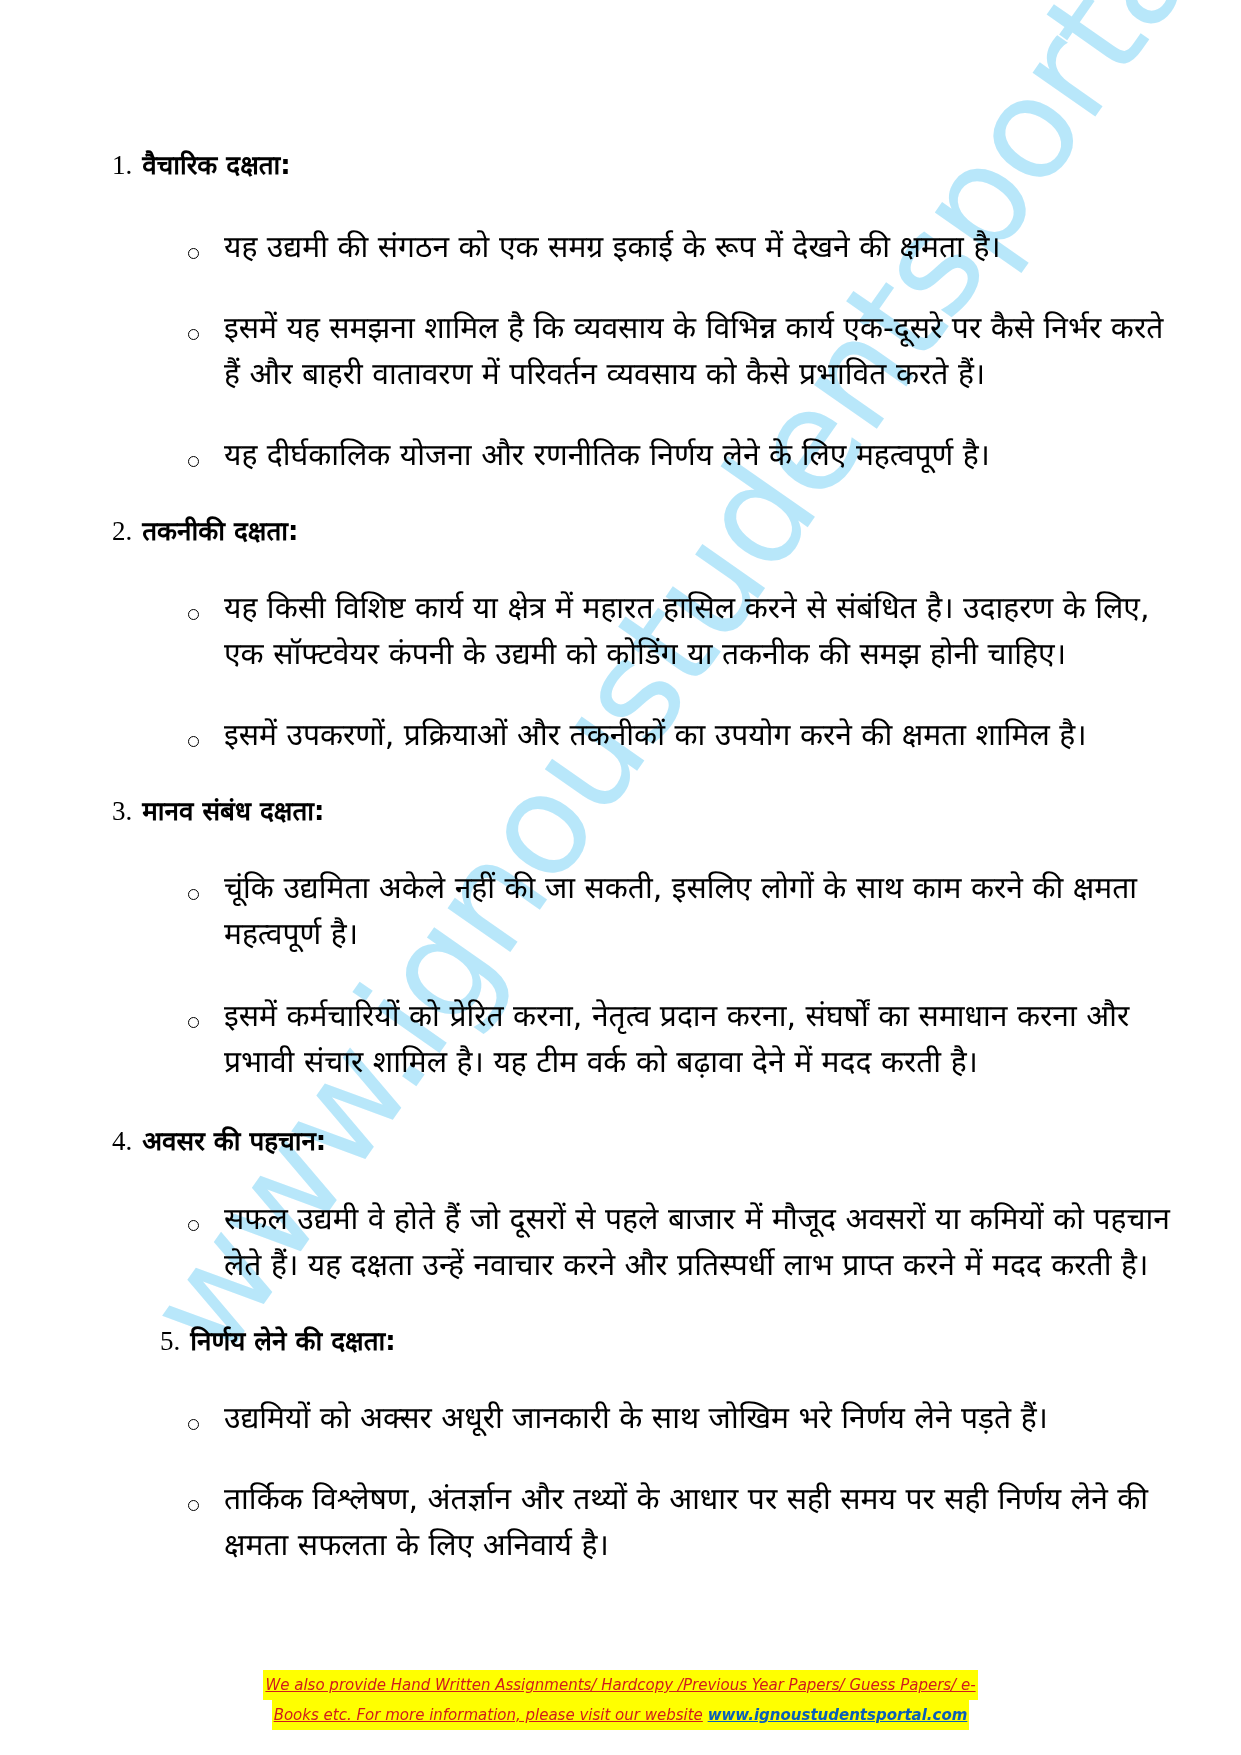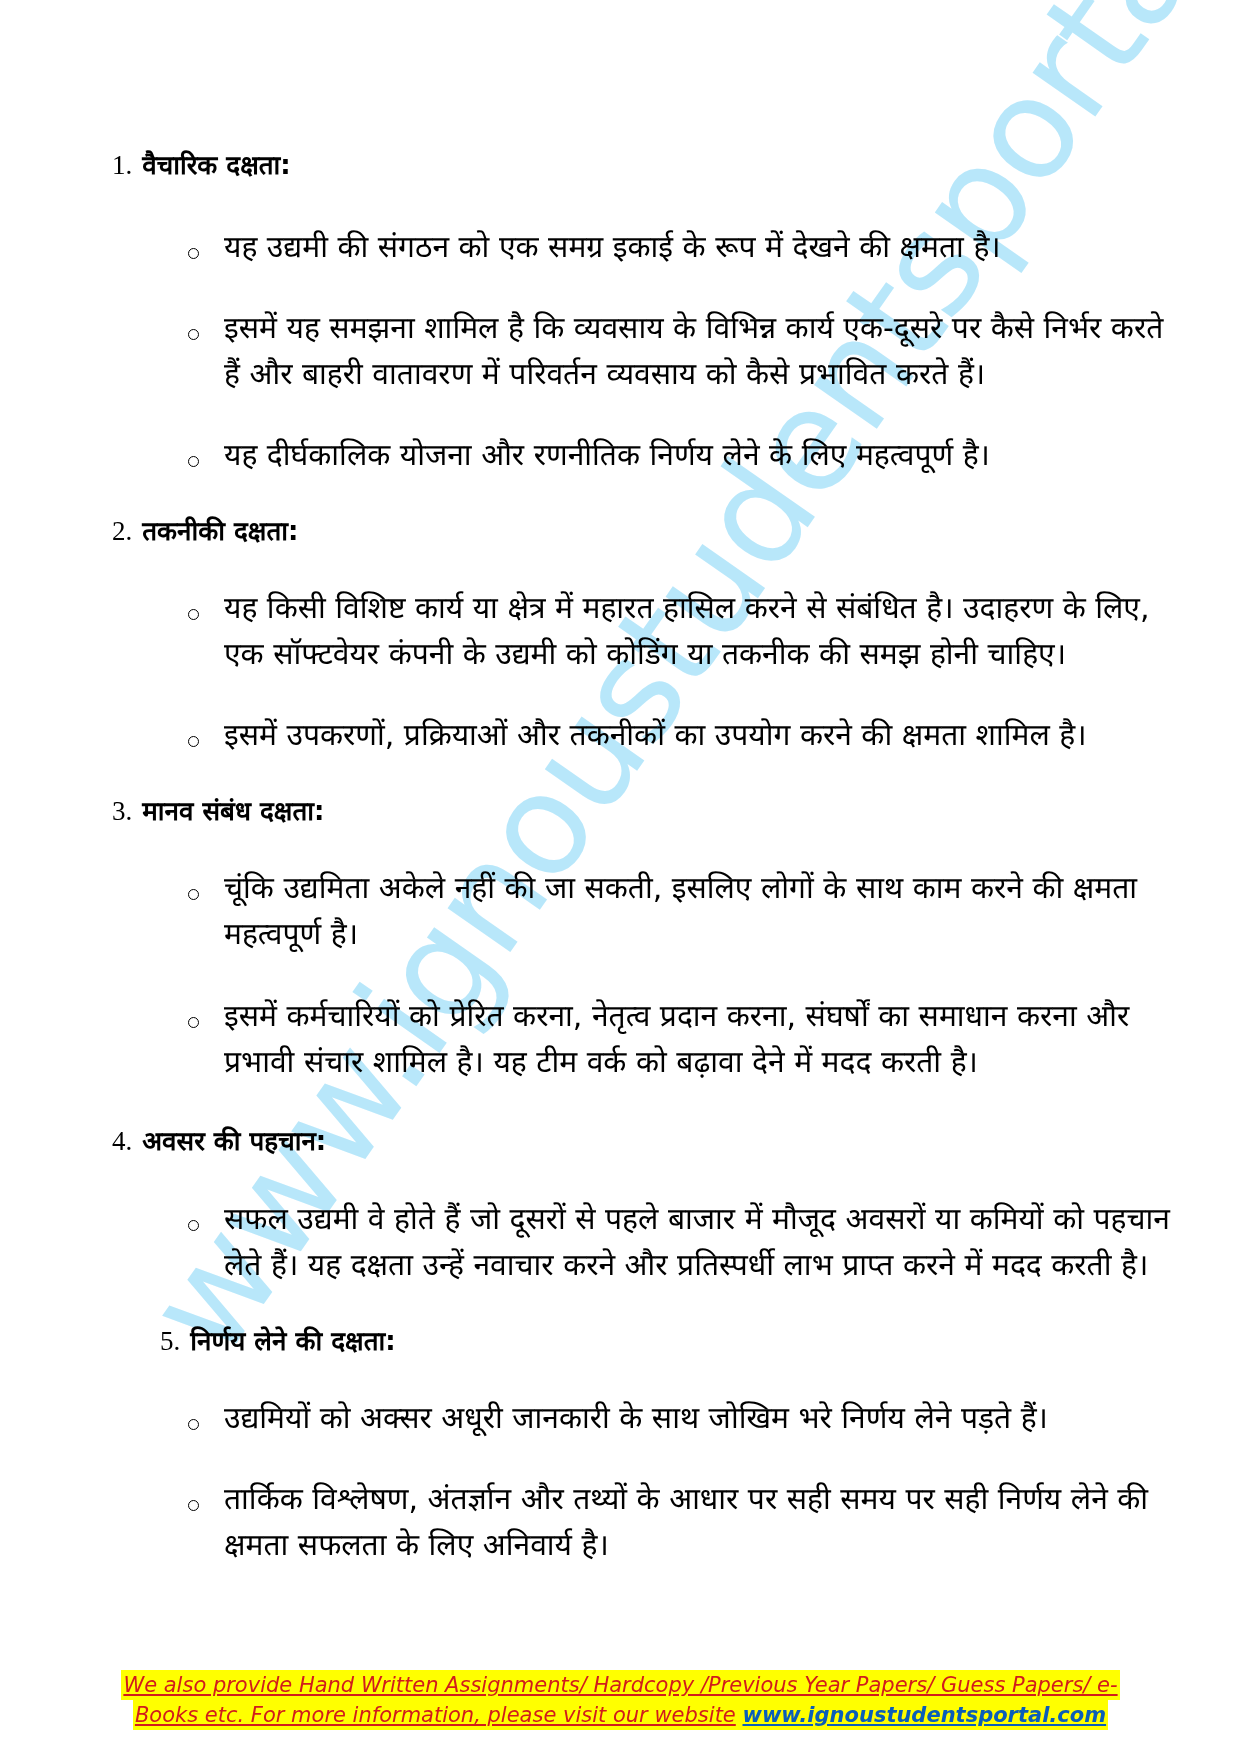--- a/index.html
+++ b/index.html
@@ -13,21 +13,21 @@
     opacity: 0.55; white-space: nowrap; letter-spacing: -2px; pointer-events: none;
     top: 1290px; left: 115px; }
   .heading { position: absolute; left: 112px; font-size: 26px; font-weight: bold; white-space: nowrap; }
   .heading .num { font-family: "Liberation Serif", serif; font-weight: normal; font-size: 27px; margin-right: 10px; }
 
   .bullet { position: absolute; left: 0; width: 1241px; }
   .bullet .dot { position: absolute; left: 188px; width: 9px; height: 9px; border: 1.5px solid #000; border-radius: 50%; }
   .bullet .text { position: absolute; left: 224px; width: 960px; font-size: 30px; line-height: 46px; }
 
   .footer { position: absolute; left: 0; top: 1670px; width: 1241px; text-align: center;
-    font-family: "DejaVu Sans", sans-serif; font-style: italic; font-size: 21px; line-height: 30px; }
+    font-family: "DejaVu Sans", sans-serif; font-style: italic; font-size: 15px; line-height: 30px; }
   .footer .line { display: inline-block; background: #ffff00; padding: 0 2px; }
   .footer .red { color: #d11c1c; text-decoration: underline; }
   .footer .blue { color: #0b5eb8; text-decoration: underline; font-weight: bold; }
 </style>
 </head>
 <body>
 
 <div class="page">
 
   <div class="watermark">www.ignoustudentsportal.com</div>

